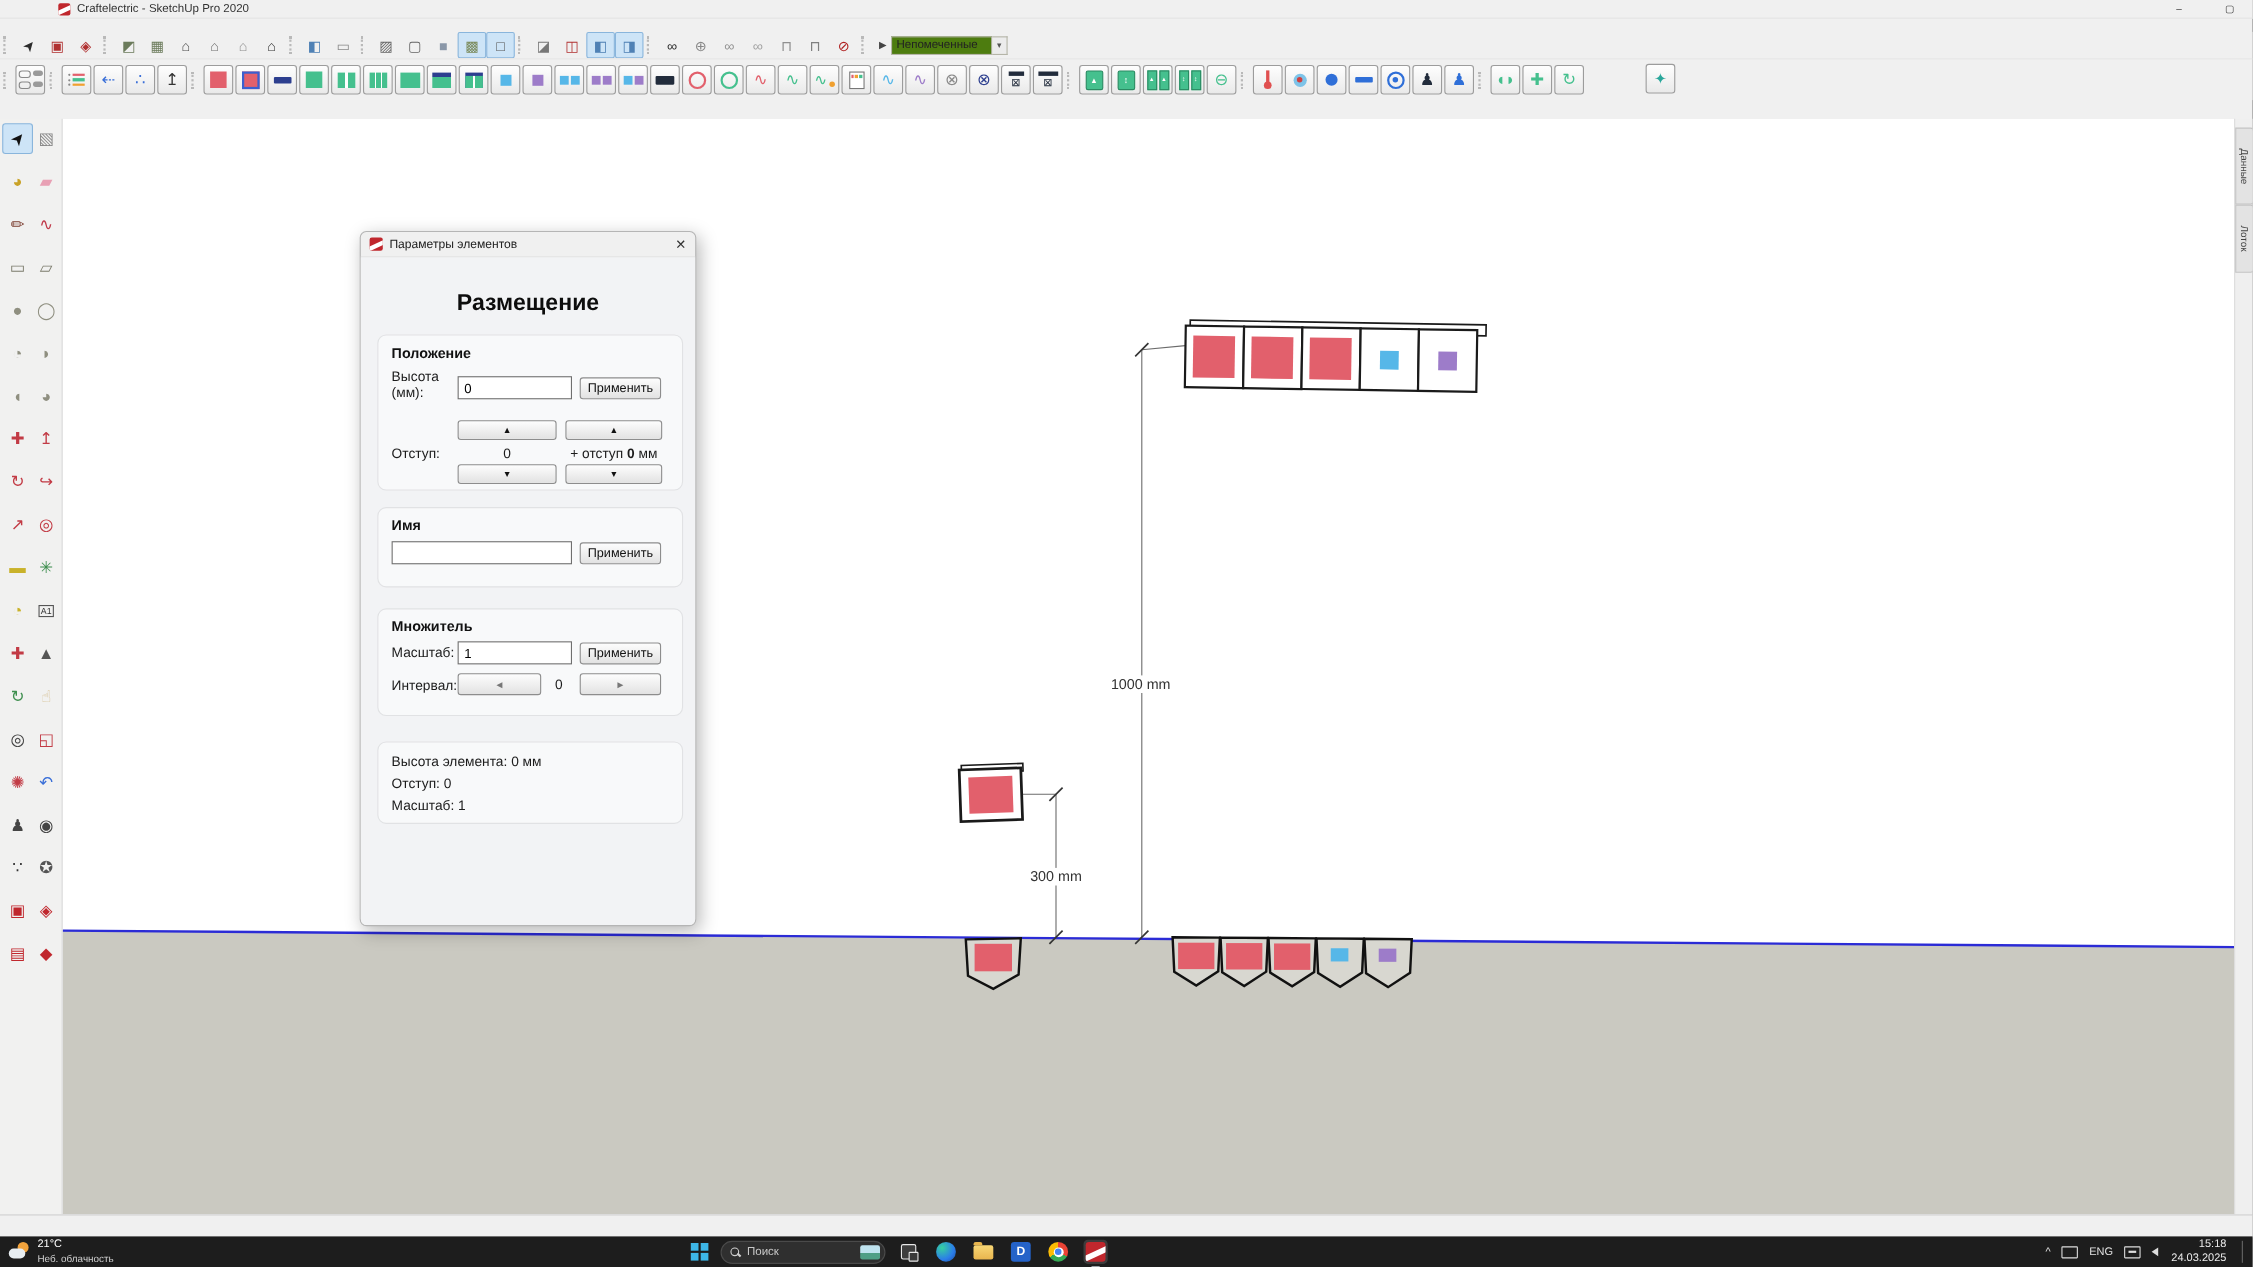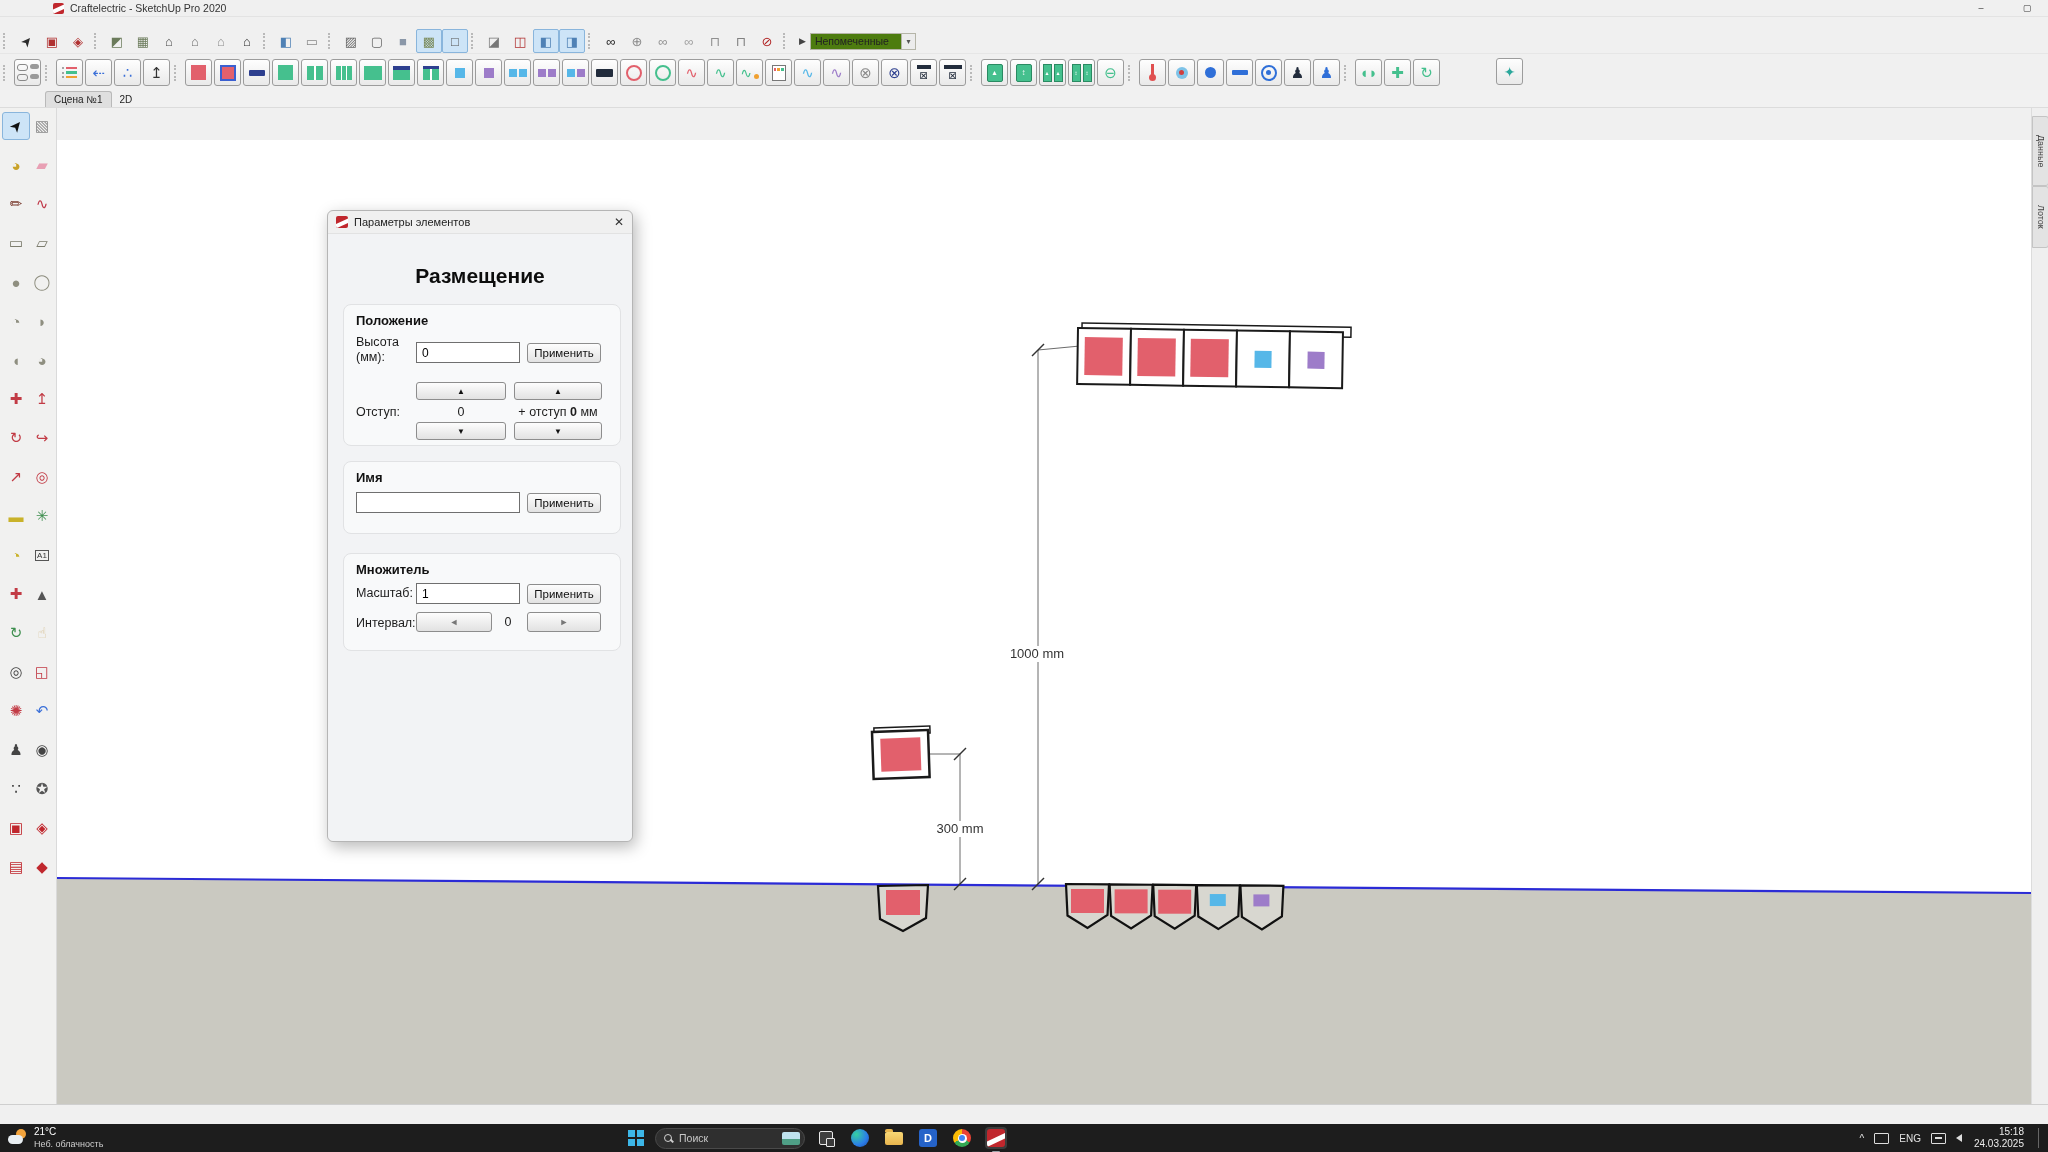--- a/index.html
+++ b/index.html
@@ -33,21 +33,21 @@
   
   #scenetabs{position:absolute;left:0;top:90px;width:100%;height:18px;background:#f1f1f1;border-bottom:1px solid #dcdcdc;display:flex;align-items:flex-end;padding-left:45px;box-sizing:border-box;}
   .scenetab{font-size:10px;color:#222;padding:2px 8px;}
   .scenetab.active{background:#dfdfdf;border:1px solid #b9b9b9;border-bottom:none;border-radius:3px 3px 0 0;}
   
   #main{position:absolute;left:0;top:108px;width:2048px;height:996px;}
   #palette{position:absolute;left:0;top:0;width:57px;height:996px;background:#f1f1f0;border-right:1px solid #dadada;
      display:grid;grid-template-columns:26px 26px;grid-auto-rows:39px;justify-content:center;padding-top:4px;box-sizing:border-box;}
   .palbtn{width:26px;height:26px;display:flex;align-items:center;justify-content:center;border:1px solid transparent;border-radius:3px;font-size:15px;}
   .palbtn .txtg{font-size:8px;border:1px solid #555;padding:0 1px;color:#333;}
-  #canvas{position:absolute;left:57px;top:0;margin-top:32px;}
+  #canvas{position:absolute;left:57px;top:0;}
   
   #raillstrip{position:absolute;right:0;top:0;width:16px;height:996px;background:#efefef;border-left:1px solid #dcdcdc;}
   .vtab{position:absolute;left:0;width:15px;background:#e3e3e3;border:1px solid #c4c4c4;border-radius:0 3px 3px 0;
      writing-mode:vertical-rl;font-size:9px;color:#444;display:flex;align-items:center;justify-content:center;padding:6px 0;}
   
   #statusbar{position:absolute;left:0;top:1104px;width:100%;height:20px;background:#f0f0f0;border-top:1px solid #cfcfcf;}
   
   #taskbar{position:absolute;left:0;top:1124px;width:100%;height:28px;background:#1d1d1d;display:flex;align-items:center;}
   #weather{display:flex;align-items:center;gap:6px;margin-left:8px;width:160px;}
   #weather .wicon{position:relative;width:20px;height:18px;}
@@ -515,24 +515,20 @@
           <span class="shp">
             <span style="font-size: 15px; line-height: 1; color: rgb(69, 192, 142);">↻</span>
           </span>
         </div>
       </div>
       <div class="t2btn" id="wandbtn">
         <span class="gly" style="color: rgb(42, 167, 155); font-size: 14px;">✦</span>
       </div>
     </div>
 
-  <div id="scenetabs">
-      <div class="scenetab active">Сцена №1</div>
-      <div class="scenetab">2D</div>
-    </div>
 
   <div id="main">
     <div id="palette">
         <div class="palbtn hl">
           <span class="gly" style="color: rgb(17, 17, 17); transform: rotate(-50deg);">➤</span>
         </div>
         <div class="palbtn">
           <span class="gly" style="color: rgb(138, 138, 138);">▧</span>
         </div>
         <div class="palbtn">
@@ -827,16 +823,21 @@
         <div class="grp-title">Множитель</div>
         <div class="lbl" style="left:12px;top:32px">Масштаб:</div>
         <input class="inp" style="left: 72px; top: 29px; width: 92px;" value="1">
         <button class="btn" style="left:183px;top:30px;width:74px">Применить</button>
         <div class="lbl" style="left:12px;top:62px">Интервал:</div>
         <button class="btn arr" style="left:72px;top:58px;width:76px;height:20px;font-size:9px;color:#777">◄</button>
         <div class="lbl ctr" style="left:150px;top:61px;width:28px">0</div>
         <button class="btn arr" style="left:183px;top:58px;width:74px;height:20px;font-size:9px;color:#777">►</button>
       </div>
 
+      <div class="grp" style="top:440px;height:75px">
+        <div class="lbl" style="left:12px;top:10px">Высота элемента: 0 мм</div>
+        <div class="lbl" style="left:12px;top:30px">Отступ: 0</div>
+        <div class="lbl" style="left:12px;top:50px">Масштаб: 1</div>
+      </div>
     </div>
   </div>
 
 </div>
 
 </body></html>

